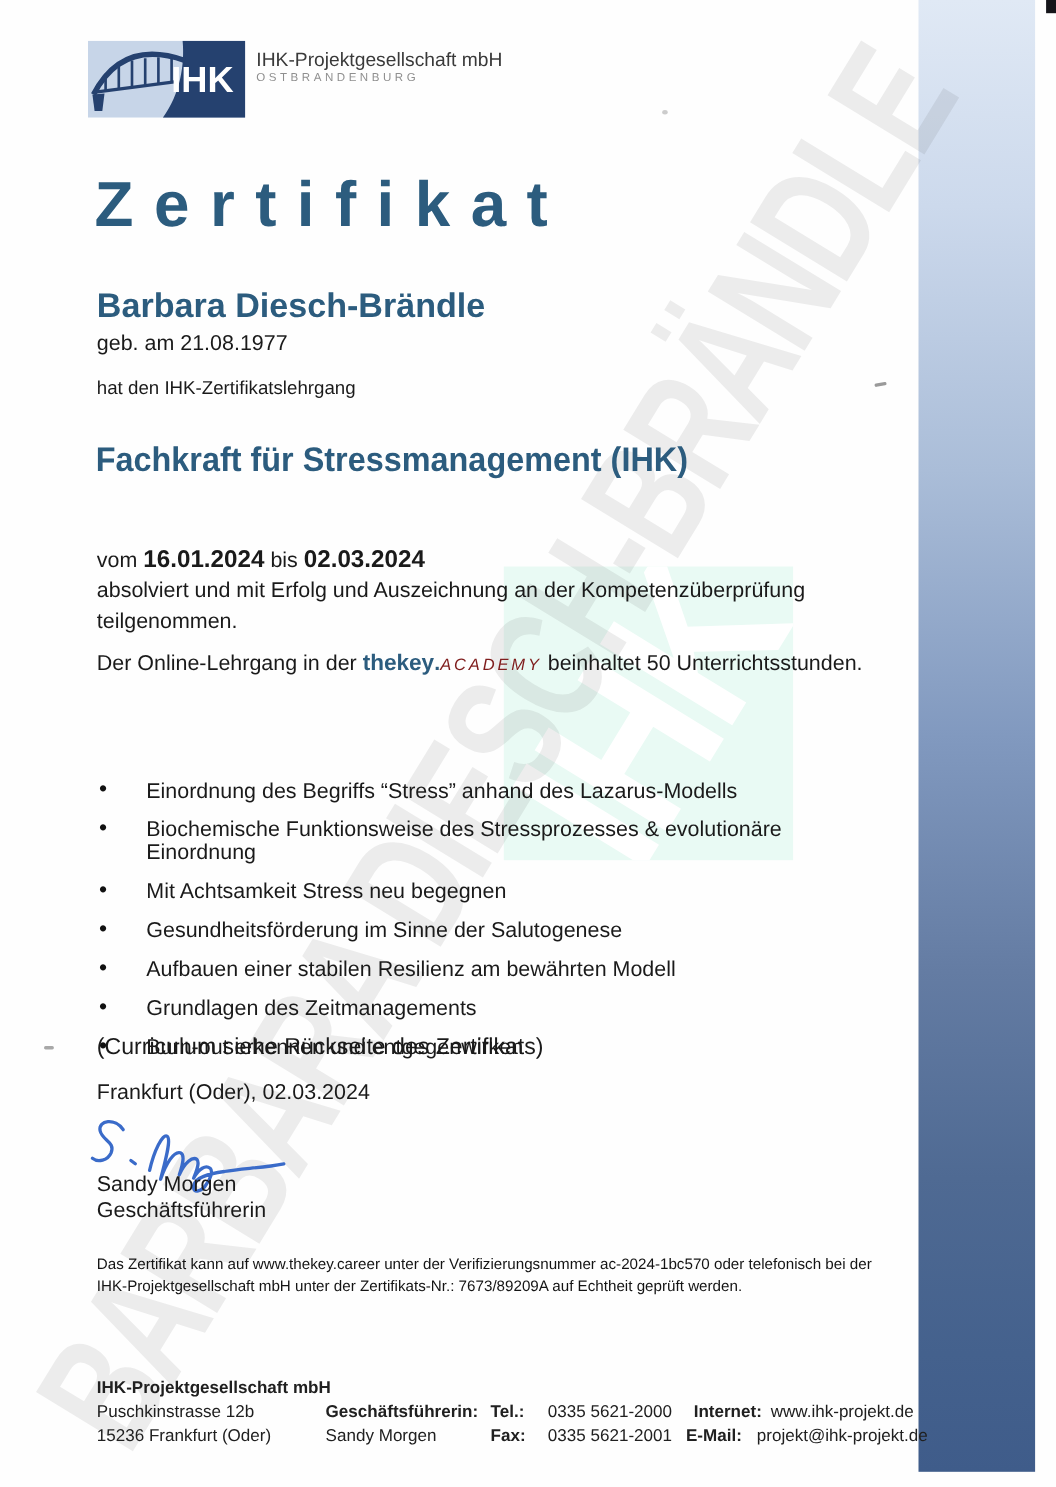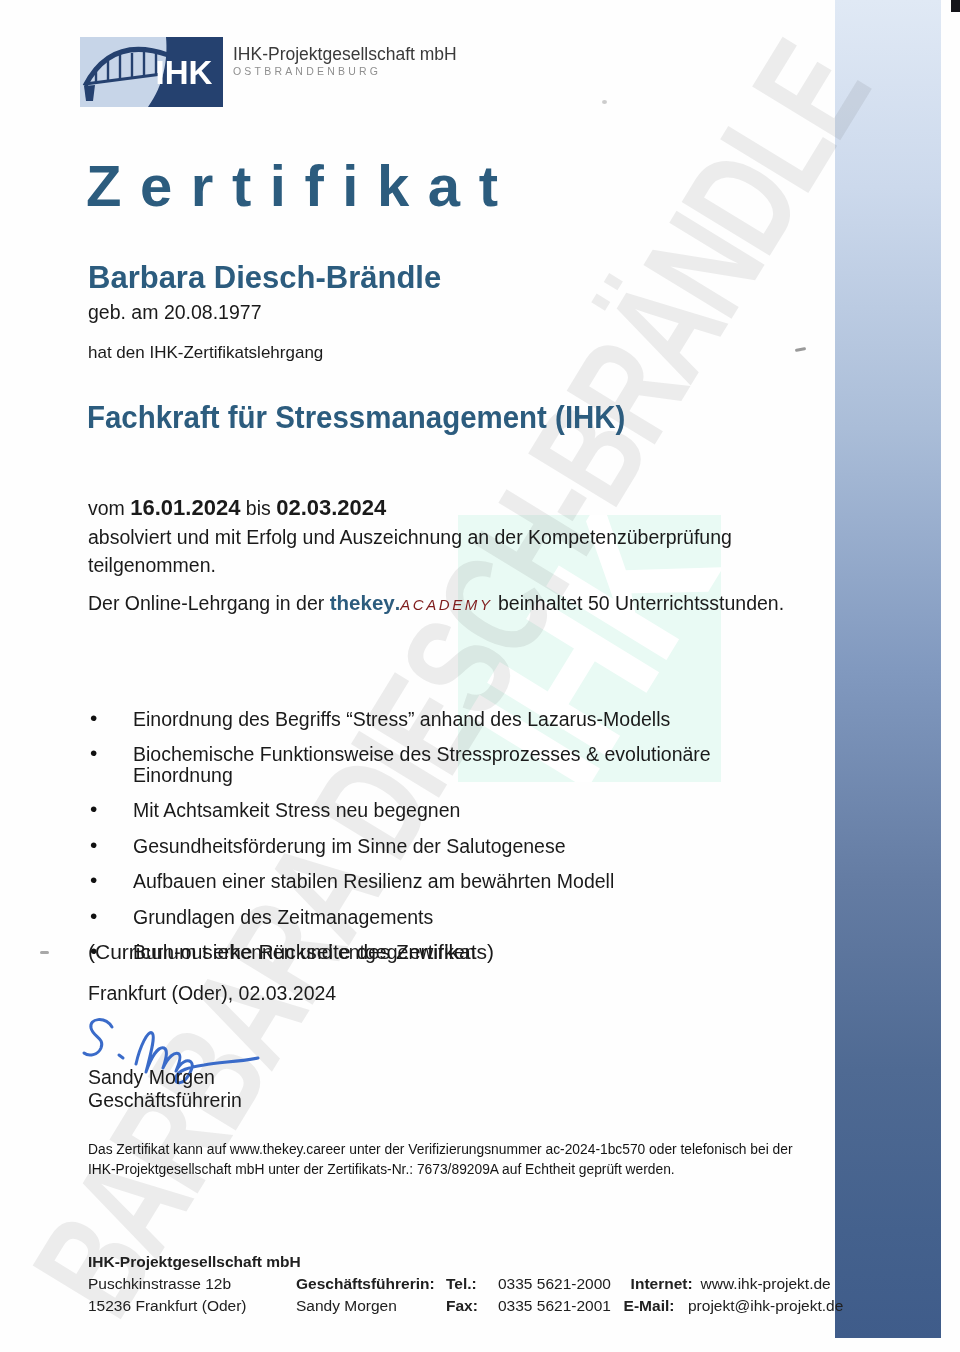--- a/index.html
+++ b/index.html
@@ -100,21 +100,21 @@
     <text x="104" y="47" text-anchor="middle" fill="#ffffff" font-family="Liberation Sans, sans-serif" font-size="33" font-weight="700">IHK</text>
   </svg>
   <div class="logo-caption">
     <div class="logo-company">IHK-Projektgesellschaft mbH</div>
     <div class="logo-region">OSTBRANDENBURG</div>
   </div>
 
   <div class="abs title">Zertifikat</div>
 
   <div class="abs name">Barbara Diesch-Brändle</div>
-  <div class="abs birth">geb. am 20.08.1977</div>
+  <div class="abs birth">geb. am 21.08.1977</div>
   <div class="abs intro">hat den IHK-Zertifikatslehrgang</div>
 
   <div class="abs course">Fachkraft für Stressmanagement (IHK)</div>
 
   <div class="abs period">
     <span>vom</span>
     <b>16.01.2024</b>
     <span>bis</span>
     <b>02.03.2024</b>
   </div>

